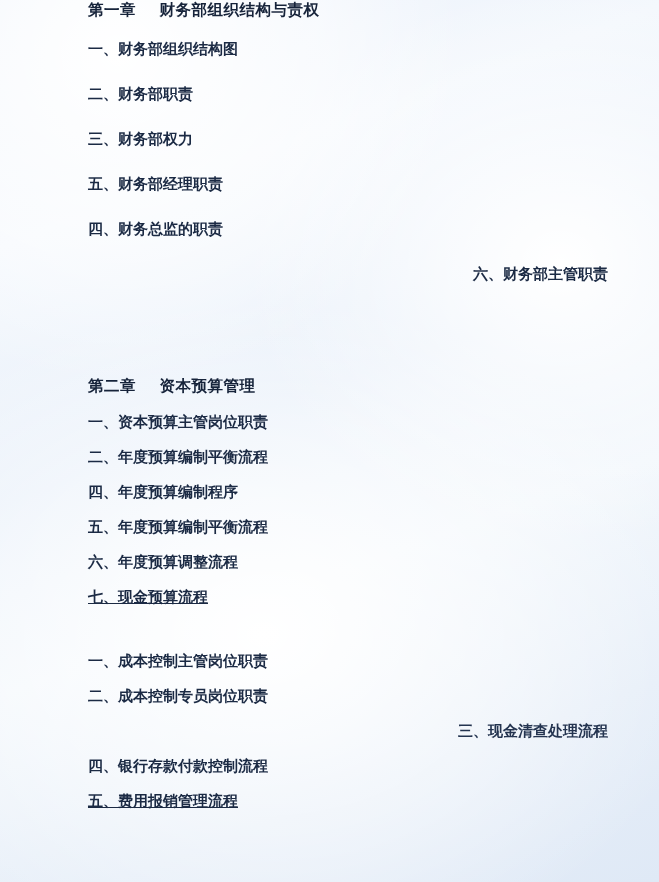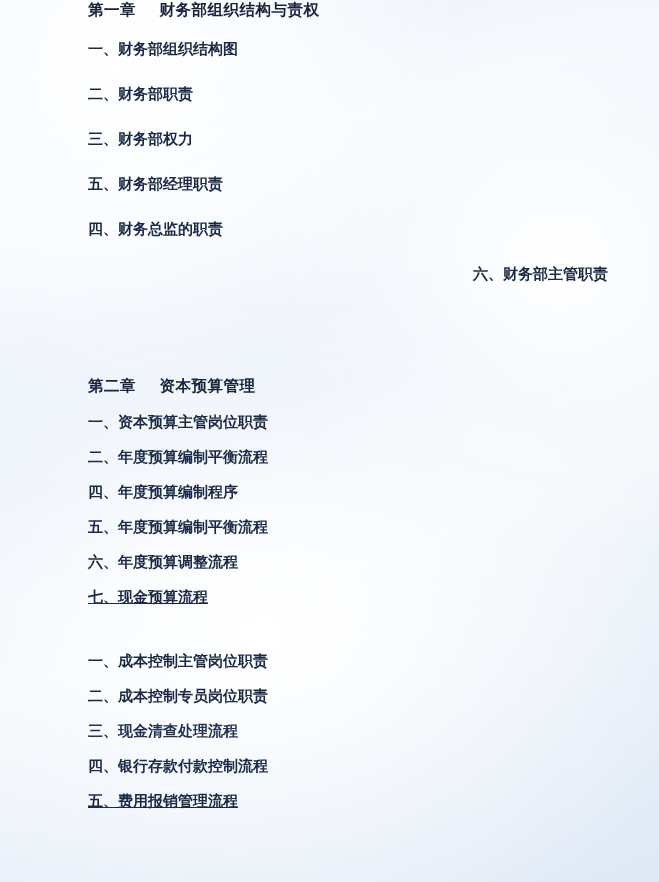--- a/index.html
+++ b/index.html
@@ -58,21 +58,21 @@
   .ch2 .chapter-title { margin-bottom: 16px; }
   .ch2 .item { margin-bottom: 16px; }
   .ch2 .item:last-child { margin-bottom: 4px; text-decoration: underline; }
 
   
   .ch3 { margin-top: 45px; }
   .ch3 .chapter-title { margin-bottom: 16px; }
   .ch3 .item { margin-bottom: 16px; }
   .ch3 .item:last-child { margin-bottom: 0; text-decoration: underline; }
 
-  .ch3 .item.dim { color: #243450; }
+  .ch3 .item.dim { color: #243450; text-align: right; }
 </style>
 </head>
 <body>
 
 <div class="page">
   <div class="content">
 
     <div class="chapter ch1">
       <div class="chapter-title">第一章    财务部组织结构与责权</div>
       <div class="item">一、财务部组织结构图</div>

